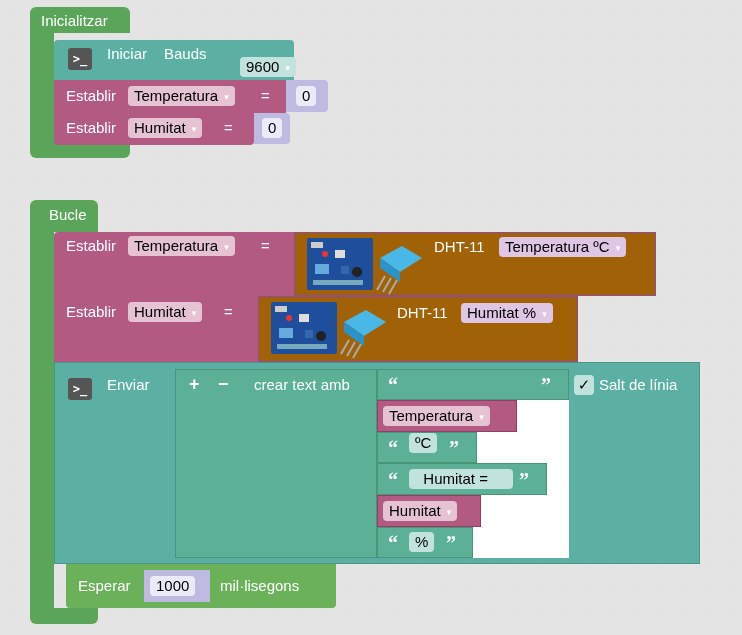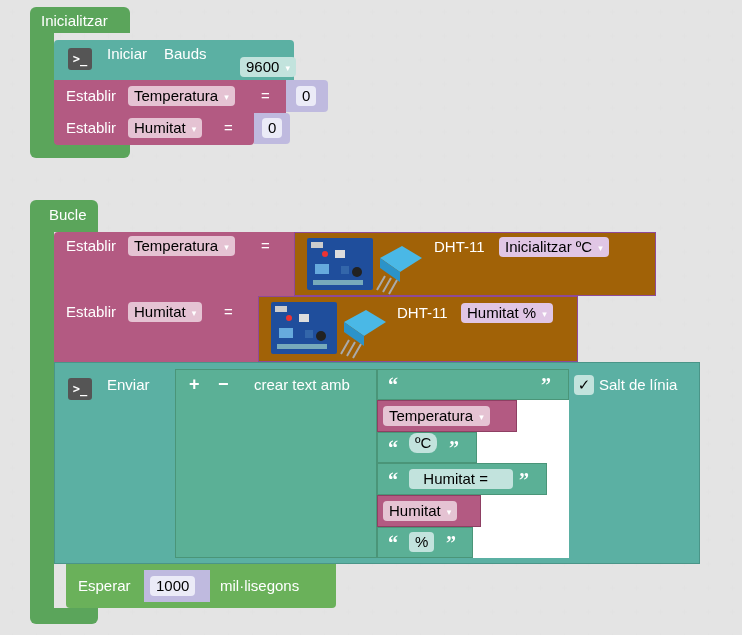--- a/index.html
+++ b/index.html
@@ -100,21 +100,21 @@
       <rect x="30" y="14" width="10" height="8" fill="#ddd"></rect>
       <rect x="10" y="28" width="14" height="10" fill="#6ad"></rect>
       <rect x="36" y="30" width="8" height="8" fill="#36a"></rect>
       <circle cx="52" cy="36" r="5" fill="#222"></circle>
       <rect x="8" y="44" width="50" height="5" fill="#7ab"></rect>
       <path d="M75 22 l22 -12 l20 12 l-22 14 z" fill="#4ab8e6"></path>
       <path d="M75 22 l20 14 l0 10 l-20 -14 z" fill="#2b93c9"></path>
       <path d="M80 40 l-8 14 M86 42 l-8 14 M92 44 l-8 14" stroke="#aaa" stroke-width="2"></path>
     </svg>
     <span class="txt" style="left:139px;top:5px;">DHT-11</span>
-    <span class="field fpurple" style="left:204px;top:4px;"><span>Inicialitzar ºC</span><span class="dd">▾</span></span>
+    <span class="field fpurple" style="left:204px;top:4px;"><span>Temperatura ºC</span><span class="dd">▾</span></span>
   </div>
 
   <div class="abs pink" style="left:54px;top:296px;width:204px;height:66px;">
     <span class="txt" style="left:12px;top:7px;">Establir</span>
     <span class="field fpink" style="left:74px;top:6px;"><span>Humitat</span><span class="dd">▾</span></span>
     <span class="txt" style="left:170px;top:7px;">=</span>
   </div>
   <div class="abs purple" style="left:258px;top:296px;width:320px;height:66px;border:1px solid #8e4a98;">
     <svg class="sensor" style="left:10px;top:3px;" viewBox="0 0 120 60">
       <rect x="2" y="2" width="66" height="52" fill="#1f4e9c" rx="2"></rect>
@@ -149,21 +149,21 @@
 
   <div class="abs teal2" style="left:377px;top:369px;width:192px;height:31px;border:1px solid #4a9578;">
     <span class="quote" style="left:10px;top:5px;">“</span>
     <span class="quote" style="left:163px;top:5px;">”</span>
   </div>
   <div class="abs pink" style="left:377px;top:400px;width:140px;height:32px;border:1px solid #8e3f63;">
     <span class="field fpink" style="left:5px;top:5px;"><span>Temperatura</span><span class="dd">▾</span></span>
   </div>
   <div class="abs teal2" style="left:377px;top:432px;width:100px;height:31px;border:1px solid #4a9578;">
     <span class="quote" style="left:10px;top:5px;">“</span>
-    <span class="field fteal" style="left:31px;top:0;border-radius:8px;">ºC</span>
+    <span class="field fteal" style="left:31px;top:0;">ºC</span>
     <span class="quote" style="left:71px;top:5px;">”</span>
   </div>
   <div class="abs teal2" style="left:377px;top:463px;width:170px;height:32px;border:1px solid #4a9578;">
     <span class="quote" style="left:10px;top:6px;">“</span>
     <span class="field fteal" style="left:31px;top:5px;white-space:pre;width:104px;">  Humitat =</span>
     <span class="quote" style="left:141px;top:6px;">”</span>
   </div>
   <div class="abs pink" style="left:377px;top:495px;width:104px;height:32px;border:1px solid #8e3f63;">
     <span class="field fpink" style="left:5px;top:5px;"><span>Humitat</span><span class="dd">▾</span></span>
   </div>

